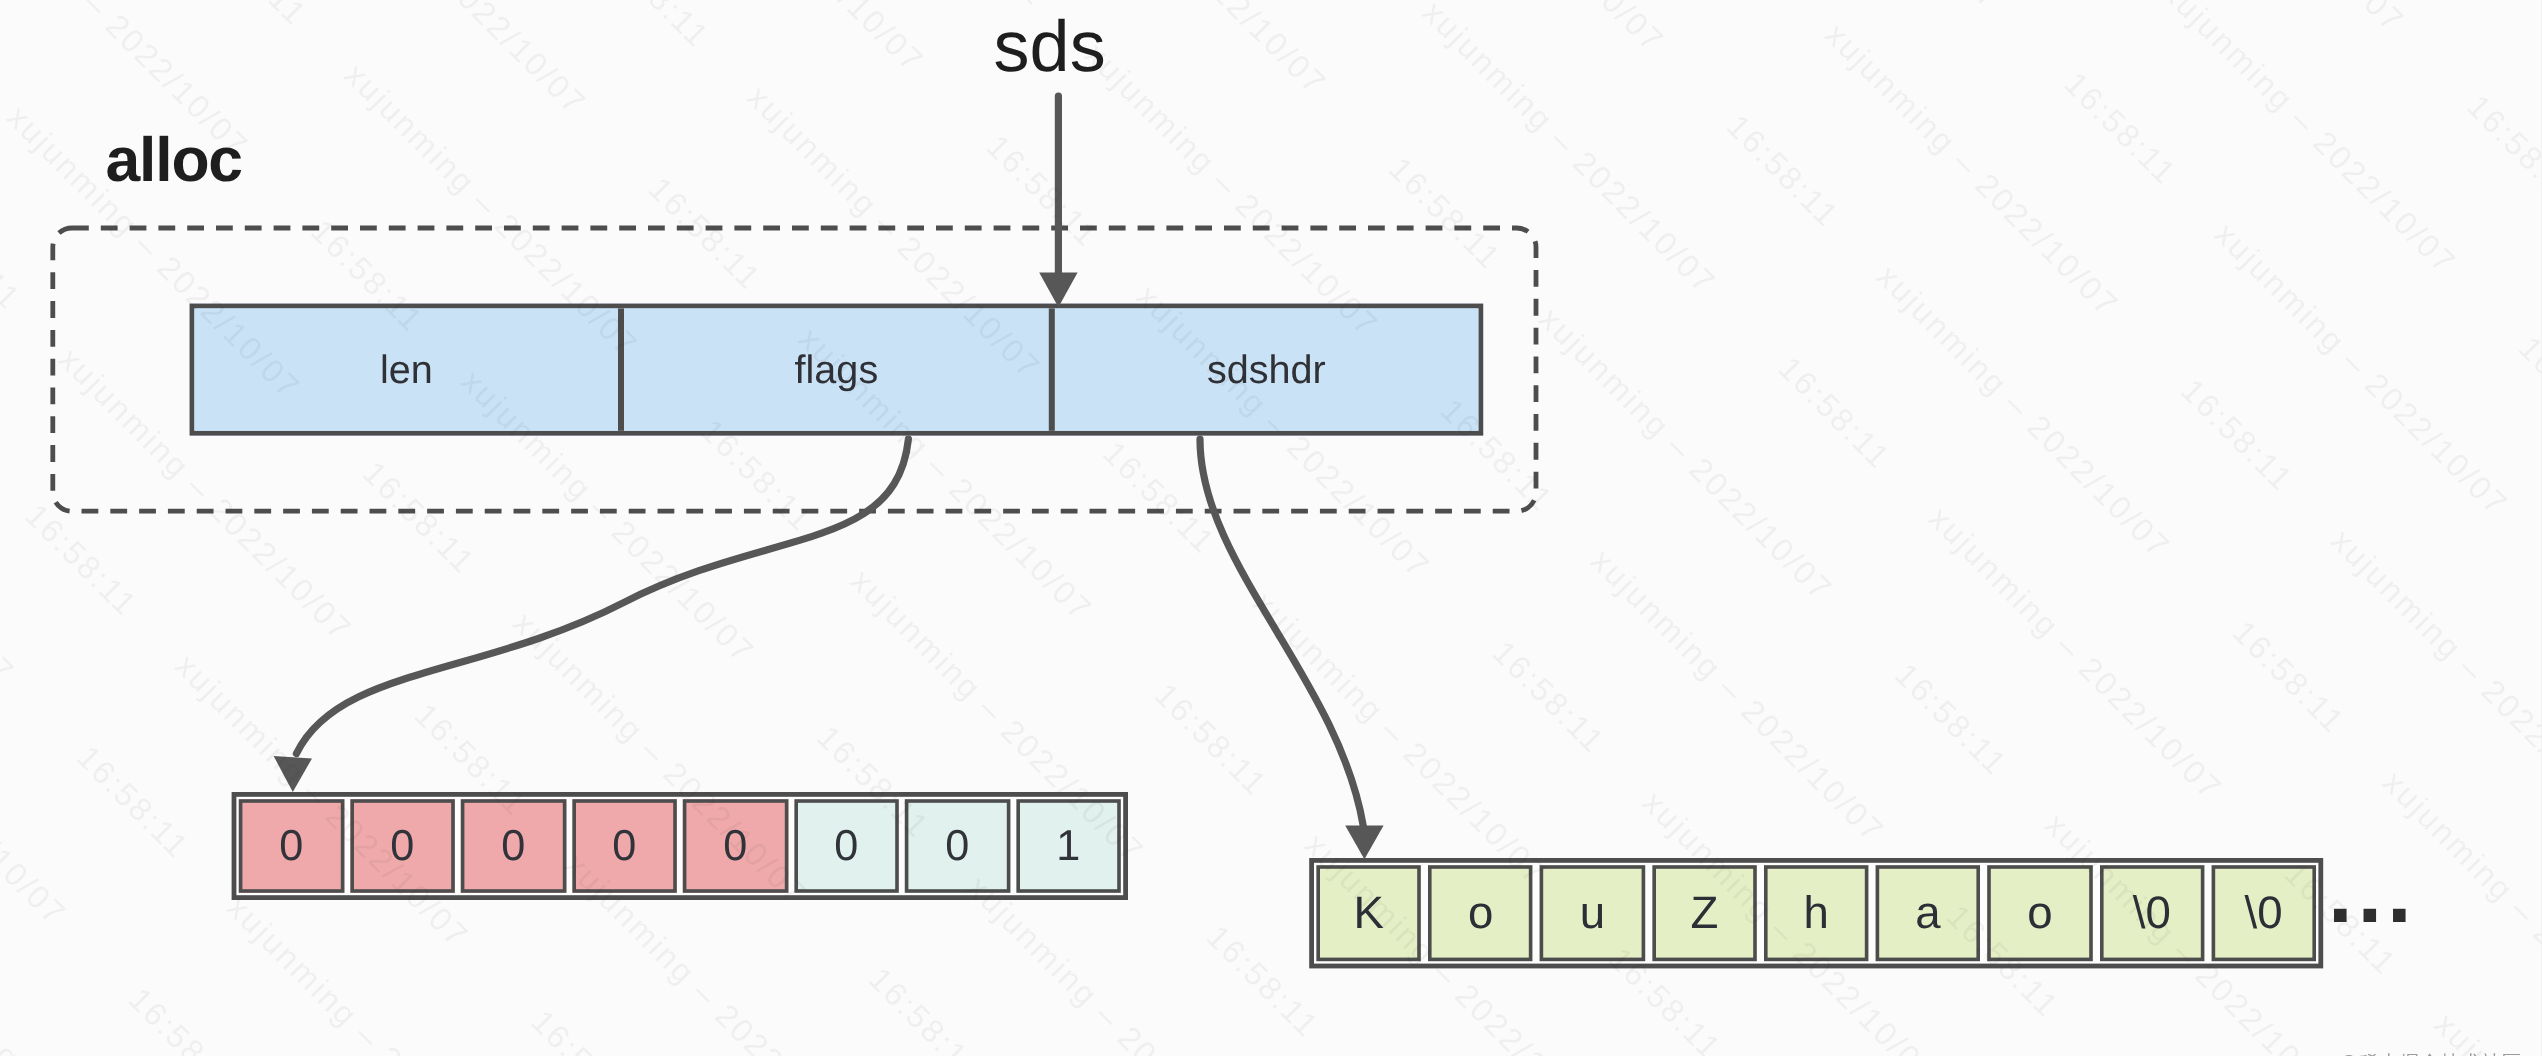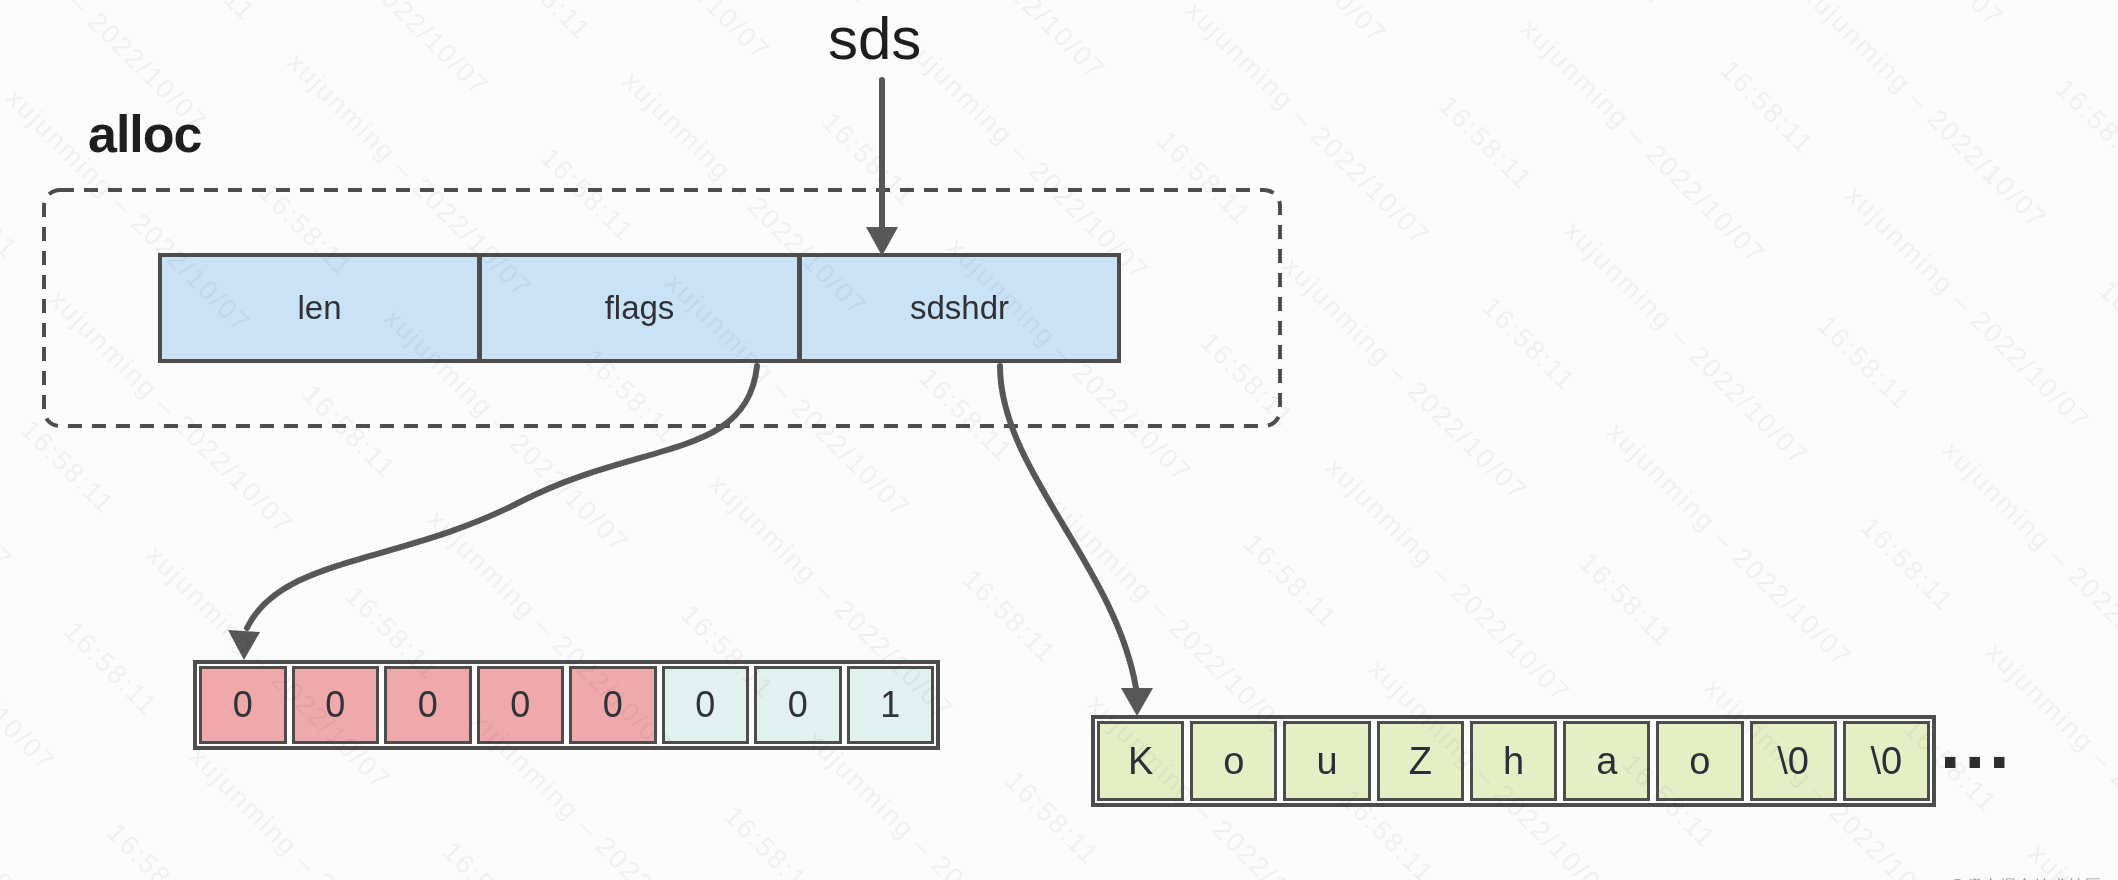--- a/index.html
+++ b/index.html
@@ -21,21 +21,21 @@
   }
   .header-label {
     position:absolute; left:88px; top:104px;
     font-size:52px; font-weight:700; color:#1e1e1e;
     letter-spacing:-1px;
   }
 
   
   .fields-row {
     position:absolute; left:158px; top:253px;
-    width:963px; height:110px;
+    width:1078px; height:110px;
     border:4px solid var(--border,#4d4d4d);
     display:flex; background:var(--field-fill,#c9e2f5);
     z-index:2;
   }
   .field-cell {
     flex:1; display:flex; align-items:center; justify-content:center;
     background:var(--field-fill,#c9e2f5);
     border-left:5px solid var(--border,#4d4d4d);
     font-size:33px; color:var(--text,#2f3136);
   }

